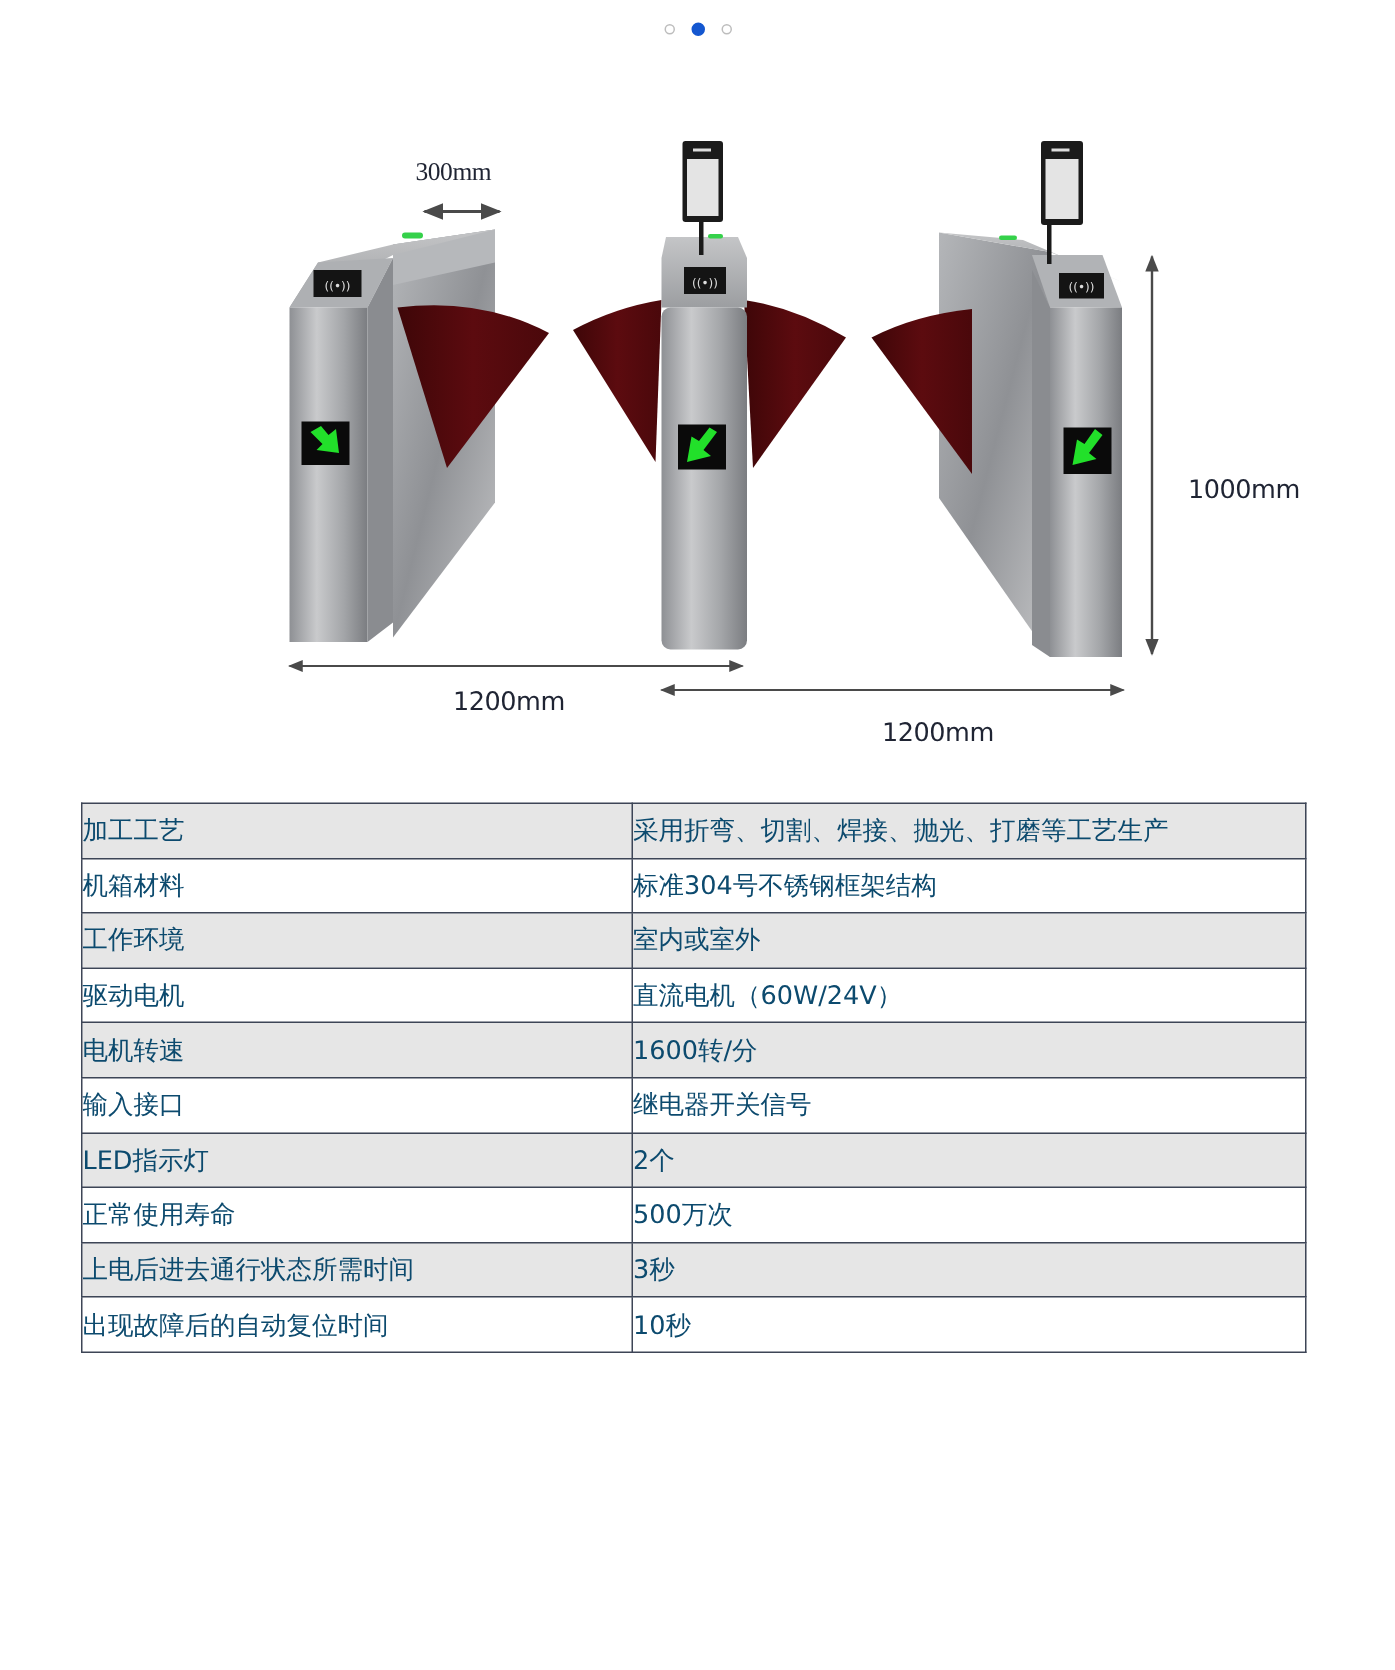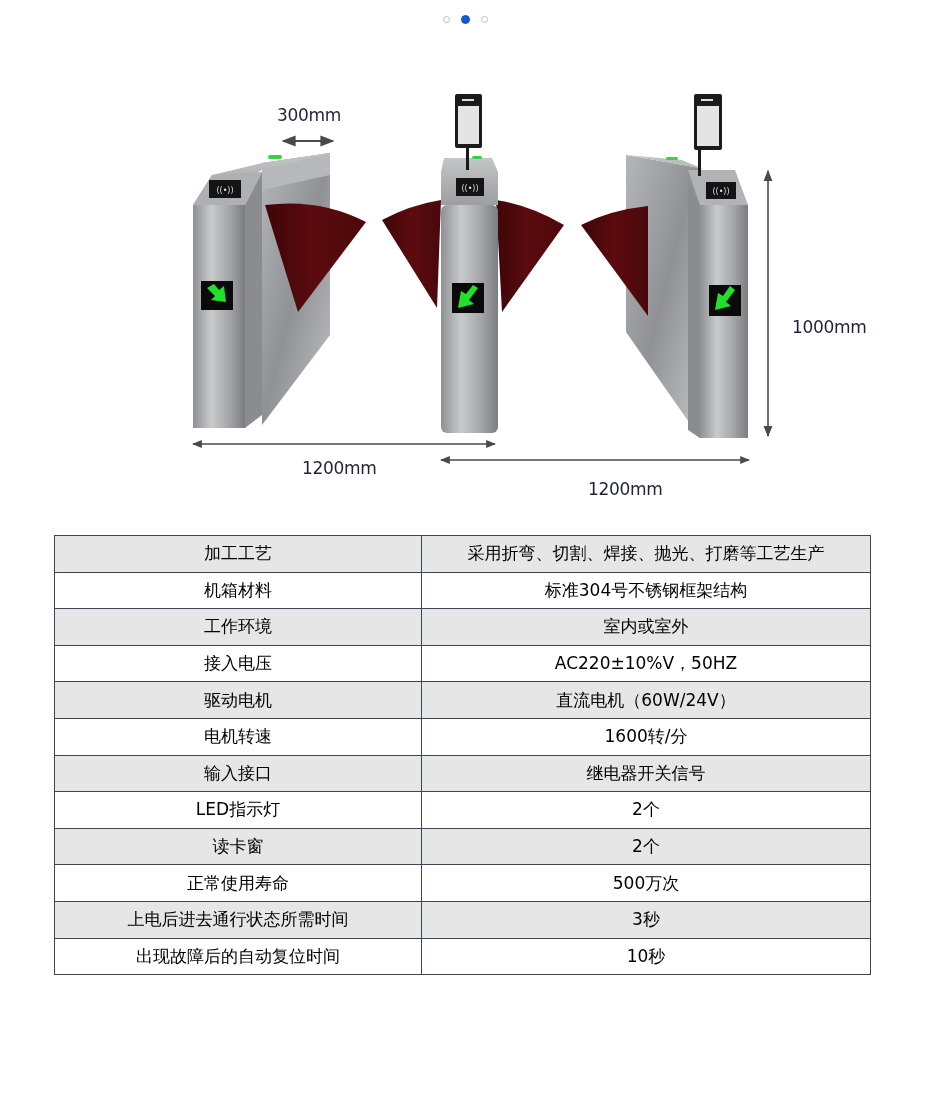--- a/index.html
+++ b/index.html
@@ -3,21 +3,21 @@
 <meta charset="utf-8">
 <style>
   html, body { margin:0; padding:0; background:#ffffff; }
   body { width:930px; height:1113px; position:relative; overflow:hidden; font-family:"DejaVu Sans","Liberation Sans",sans-serif; color:#222; }
   .dots { position:absolute; top:16px; left:0; width:930px; display:flex; justify-content:center; gap:11px; }
   .dot { width:7px; height:7px; border-radius:50%; box-sizing:border-box; border:1.5px solid #bdbdbd; background:#fff; }
   .dot.active { background:#1457d0; border-color:#1457d0; width:9px; height:9px; margin-top:-1px; }
   .figure { position:absolute; left:0; top:0; width:930px; height:520px; }
   .dim-label { position:absolute; font-size:17px; color:#1f2433; font-family:"DejaVu Sans",sans-serif; letter-spacing:-0.3px; }
   table.spec { position:absolute; left:54px; top:535px; width:817px; border-collapse:collapse; table-layout:fixed; }
-  table.spec td { border:1.3px solid #3d4556; height:35.6px; padding:0; text-align:center; font-size:17px; color:#000000; font-family:"DejaVu Sans","Liberation Sans",sans-serif; }
+  table.spec td { border:1.3px solid #3d4556; height:35.6px; padding:0; text-align:left; font-size:17px; color:#0c4a6e; font-family:"DejaVu Sans","Liberation Sans",sans-serif; }
   table.spec tr:nth-child(odd) td { background:#e6e6e6; }
   table.spec tr:nth-child(even) td { background:#ffffff; }
   table.spec td.k { width:366px; }
 </style>
 </head>
 <body>
 
 <div class="dots">
   <span class="dot"></span>
   <span class="dot active"></span>
@@ -100,62 +100,54 @@
       <path d="M735,290 L730,286 L723,296 L718,293 L715,310 L731,306 L726,302 Z" fill="#22e02a"></path>
       <rect x="666" y="157" width="12" height="3" rx="1.5" fill="#35d14a"></rect>
     </g>
 
     <line x1="283" y1="141" x2="333" y2="141" stroke="#4a4a4a" stroke-width="2" marker-start="url(#arrowHead)" marker-end="url(#arrowHead)"></line>
     <line x1="768" y1="171" x2="768" y2="436" stroke="#4a4a4a" stroke-width="1.6" marker-start="url(#arrowHead)" marker-end="url(#arrowHead)"></line>
     <line x1="193" y1="444" x2="495" y2="444" stroke="#4a4a4a" stroke-width="1.4" marker-start="url(#arrowHead)" marker-end="url(#arrowHead)"></line>
     <line x1="441" y1="460" x2="749" y2="460" stroke="#4a4a4a" stroke-width="1.4" marker-start="url(#arrowHead)" marker-end="url(#arrowHead)"></line>
   </svg>
 
-  <span class="dim-label" style="left:277px; top:105px;">300mm</span>
+  <span class="dim-label" style="left:277px; top:105px;font-family:Liberation Serif, serif;">300mm</span>
   <span class="dim-label" style="left:792px; top:317px;">1000mm</span>
   <span class="dim-label" style="left:302px; top:458px;">1200mm</span>
   <span class="dim-label" style="left:588px; top:479px;">1200mm</span>
 </div>
 
 <table class="spec">
   <tbody>
     <tr>
         <td class="k">加工工艺</td>
         <td>采用折弯、切割、焊接、抛光、打磨等工艺生产</td>
       </tr>
     <tr>
         <td class="k">机箱材料</td>
         <td>标准304号不锈钢框架结构</td>
       </tr>
     <tr>
         <td class="k">工作环境</td>
         <td>室内或室外</td>
       </tr>
     <tr>
-        <td class="k">接入电压</td>
-        <td>AC220±10%V，50HZ</td>
-      </tr>
-    <tr>
         <td class="k">驱动电机</td>
         <td>直流电机（60W/24V）</td>
       </tr>
     <tr>
         <td class="k">电机转速</td>
         <td>1600转/分</td>
       </tr>
     <tr>
         <td class="k">输入接口</td>
         <td>继电器开关信号</td>
       </tr>
     <tr>
         <td class="k">LED指示灯</td>
-        <td>2个</td>
-      </tr>
-    <tr>
-        <td class="k">读卡窗</td>
         <td>2个</td>
       </tr>
     <tr>
         <td class="k">正常使用寿命</td>
         <td>500万次</td>
       </tr>
     <tr>
         <td class="k">上电后进去通行状态所需时间</td>
         <td>3秒</td>
       </tr>

